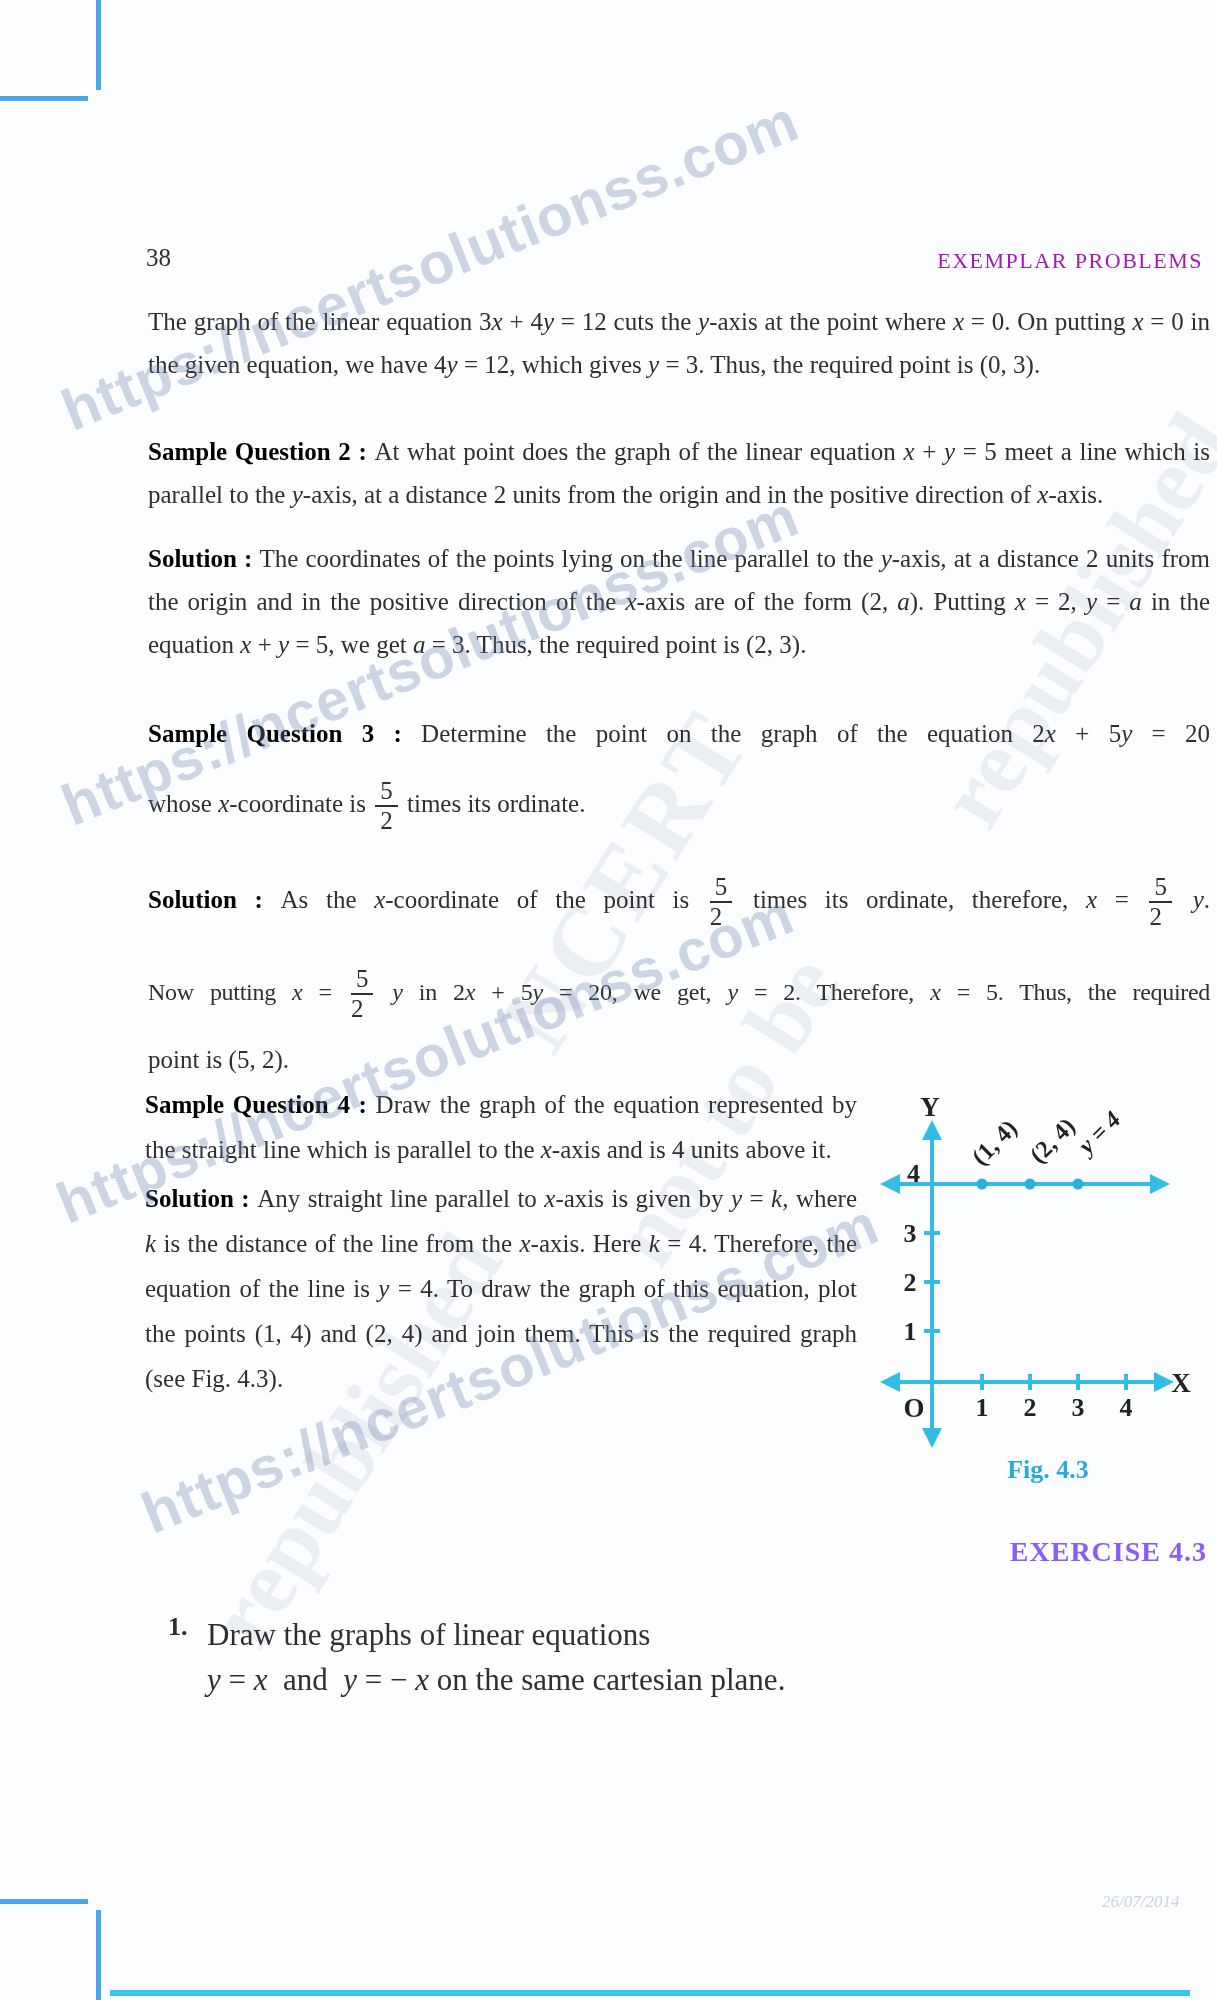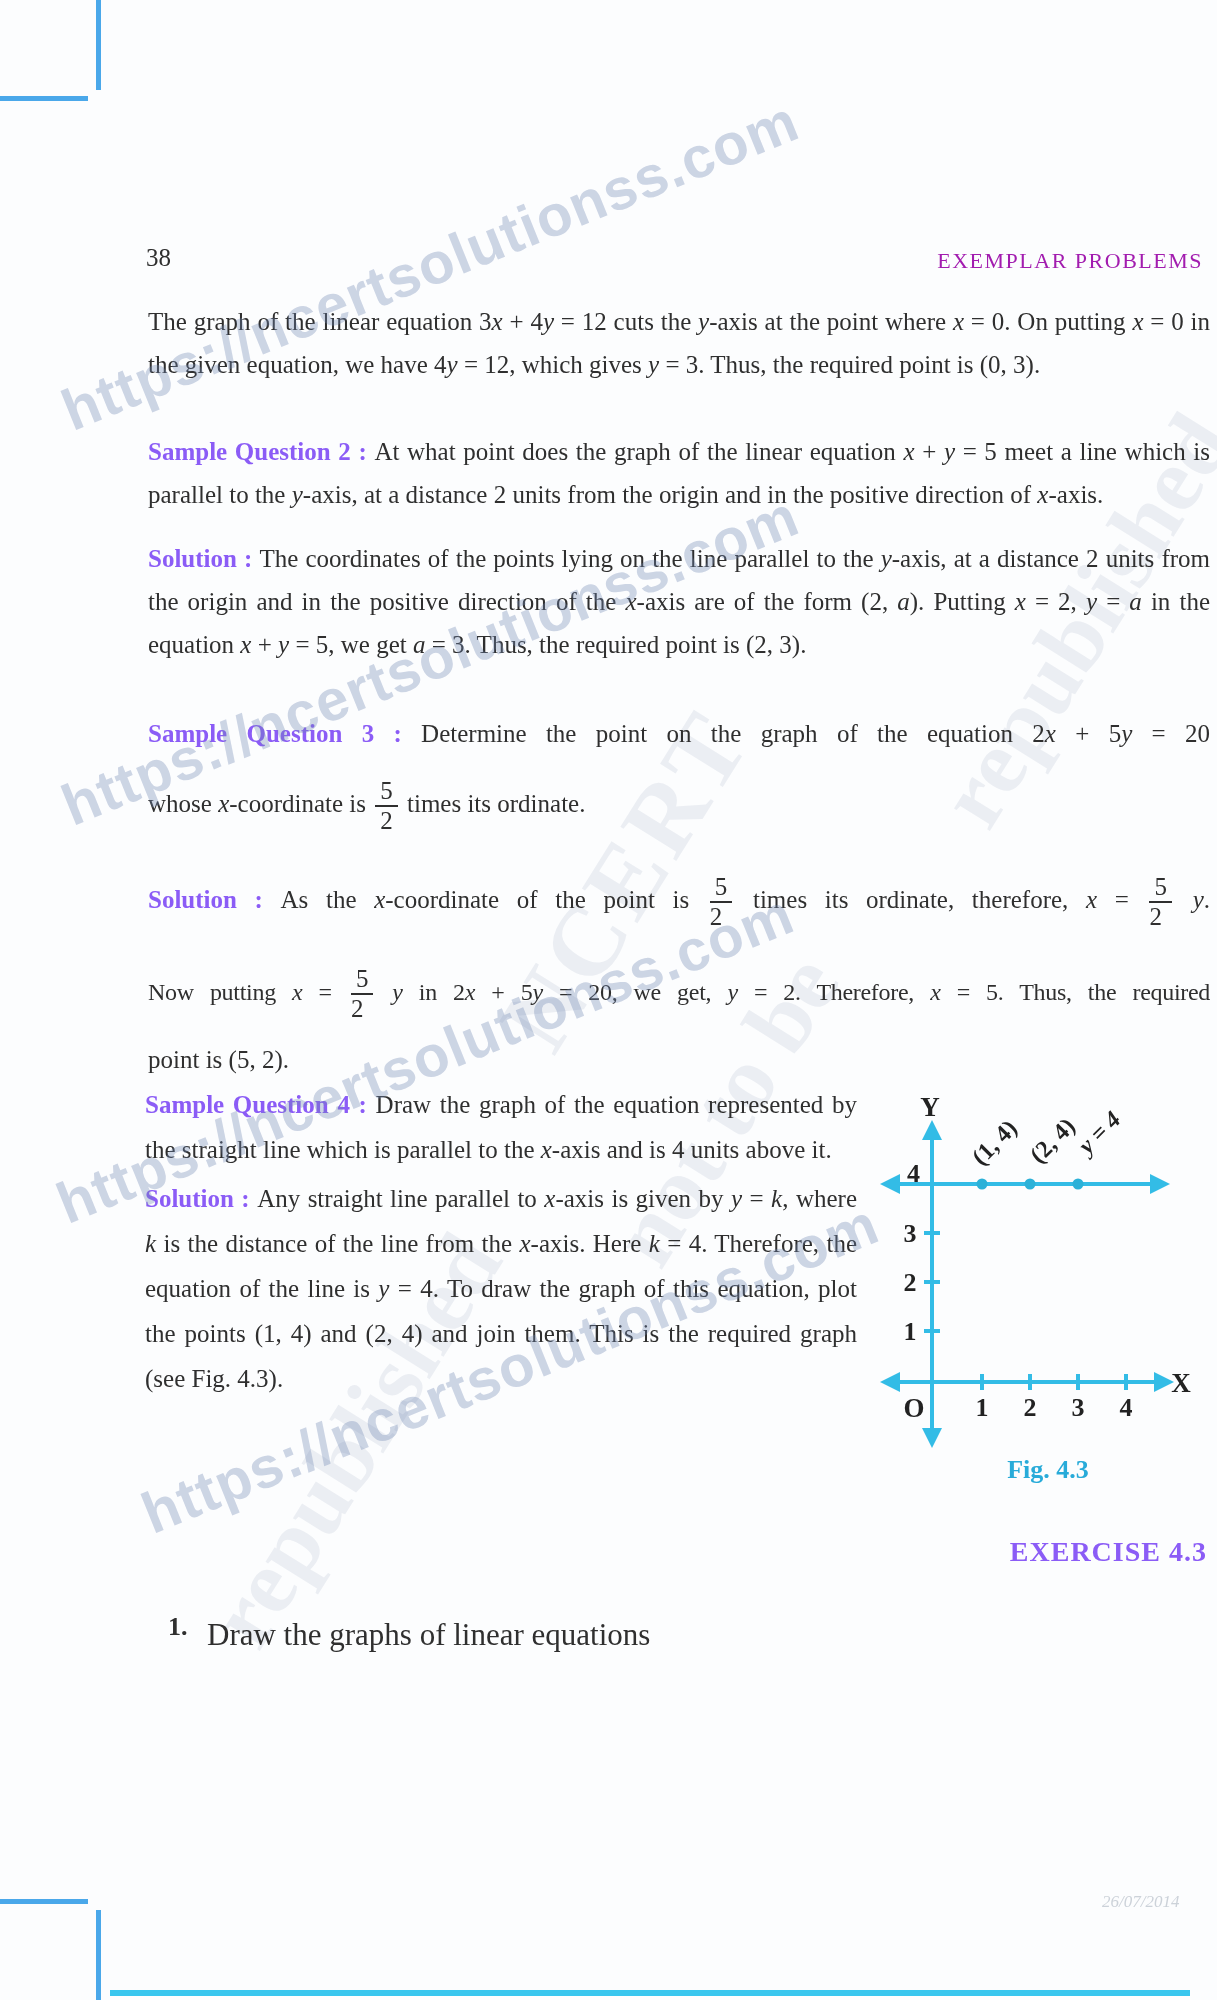--- a/index.html
+++ b/index.html
@@ -28,21 +28,21 @@
     transform:translate(-50%,-50%) rotate(-58deg);
   }
   
   .page-no{position:absolute;left:146px;top:244px;font-size:25px;}
   .running-head{position:absolute;right:14px;top:248px;font-size:22px;letter-spacing:1.5px;color:#a21caf;}
   
   .para{
     position:absolute;left:148px;width:1062px;
     font-size:25px;line-height:43px;text-align:justify;z-index:2;
   }
-  .lead{color:#8b5cf6;font-weight:bold;}
+  .lead{color:#000000;font-weight:bold;}
   .v{font-style:italic;}
   .just-last{text-align-last:justify;}
   .fracline{line-height:96px;white-space:nowrap;}
   .frac{
     display:inline-block;vertical-align:middle;text-align:center;
     line-height:1.05;font-size:25px;padding:0 3px;
   }
   .frac .fn{display:block;border-bottom:2px solid #2f2f2f;padding:0 5px 1px 5px;}
   .frac .fd{display:block;padding-top:1px;}
   
@@ -149,15 +149,16 @@
     <text x="237" y="52" text-anchor="middle" font-size="24" font-weight="bold" font-style="italic" fill="#222" transform="rotate(-45 237 52)">y = 4</text>
 
     <text x="180" y="392" text-anchor="middle" font-size="26" font-weight="bold" fill="#28abd9">Fig. 4.3</text>
   </svg>
 </div>
 
 <div class="exercise-heading">EXERCISE 4.3</div>
 <div class="ex-no">1.</div>
 <div class="ex-lines">
   <div><span>Draw the graphs of linear equations</span></div>
+  <div><span class="v">y</span><span> = </span><span class="v">x</span><span> and </span><span class="v">y</span><span> = − </span><span class="v">x</span><span> on the same cartesian plane.</span></div>
 </div>
 
 <div class="footer-date">26/07/2014</div>
 
 </body></html>

